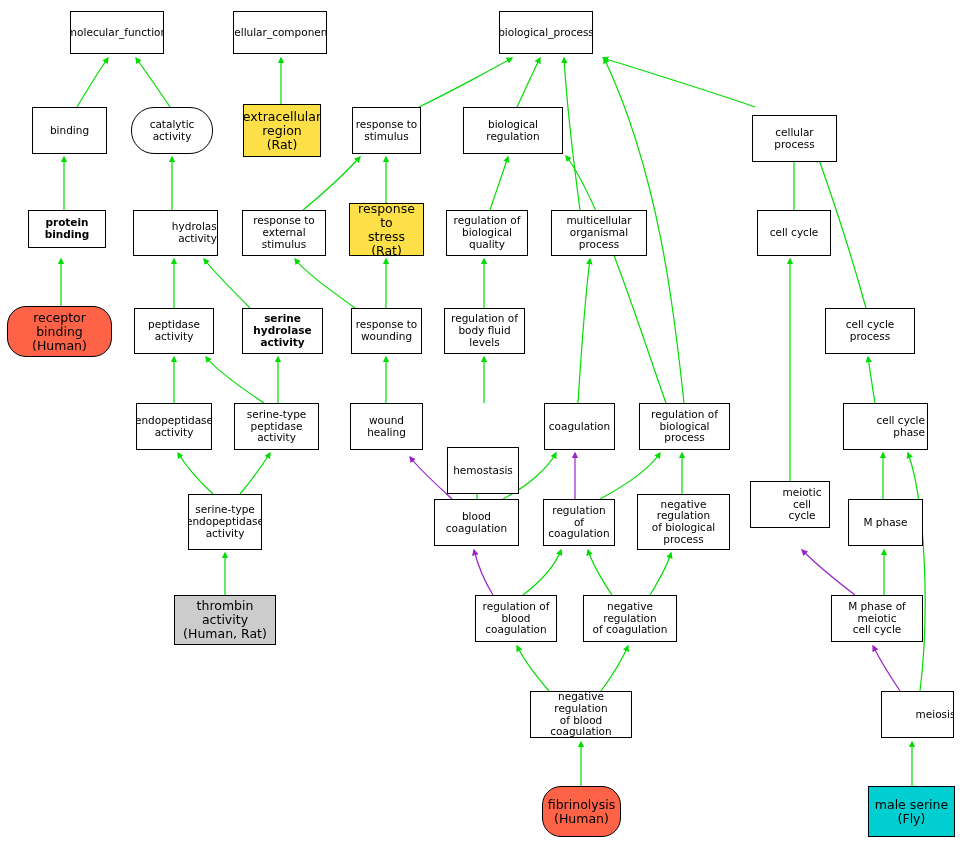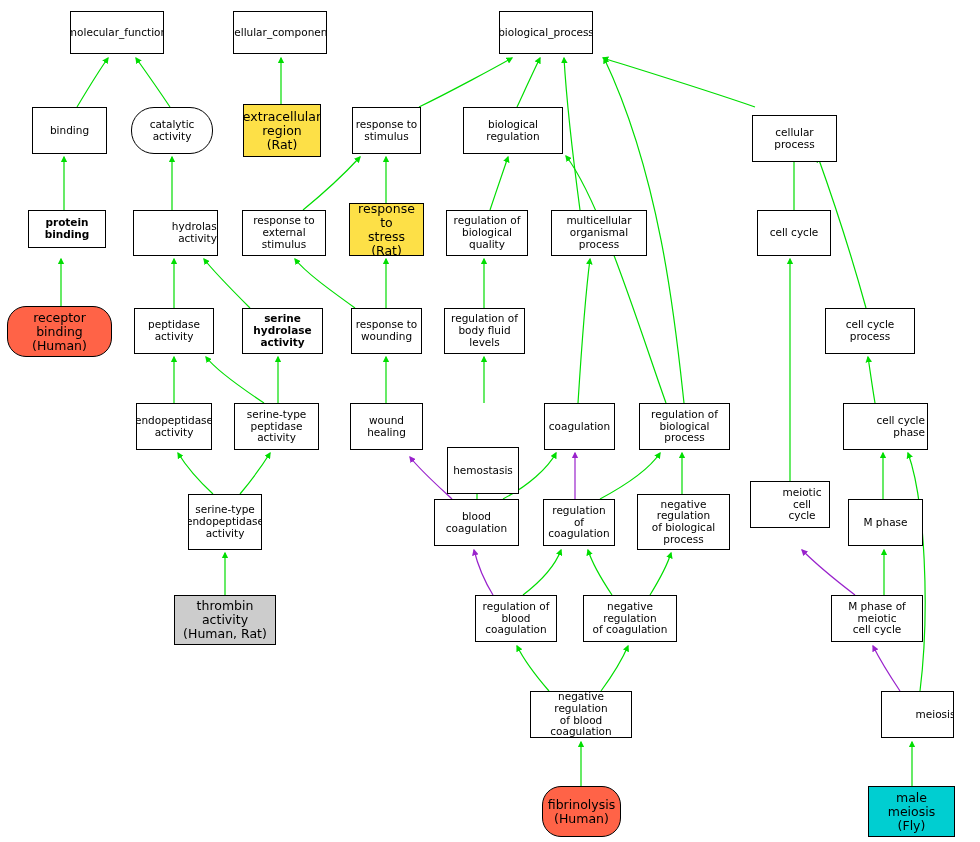--- a/index.html
+++ b/index.html
@@ -248,17 +248,17 @@
 of blood coagulation</span>
       </div>
       <div class="go-node fill-white sz-10" style="left: 881px; top: 691px; width: 73px; height: 47px; padding-left: 36px;">
         <span class="lbl">meiosis</span>
       </div>
       <div class="go-node fill-salmon sz-12" style="left: 542px; top: 786px; width: 79px; height: 51px;">
         <span class="lbl">fibrinolysis
 (Human)</span>
       </div>
       <div class="go-node fill-cyan sz-12" style="left: 868px; top: 786px; width: 87px; height: 51px;">
-        <span class="lbl">male meiosis
+        <span class="lbl">male serine
 (Fly)</span>
       </div>
     </div>
 </div>
 
 </body></html>

